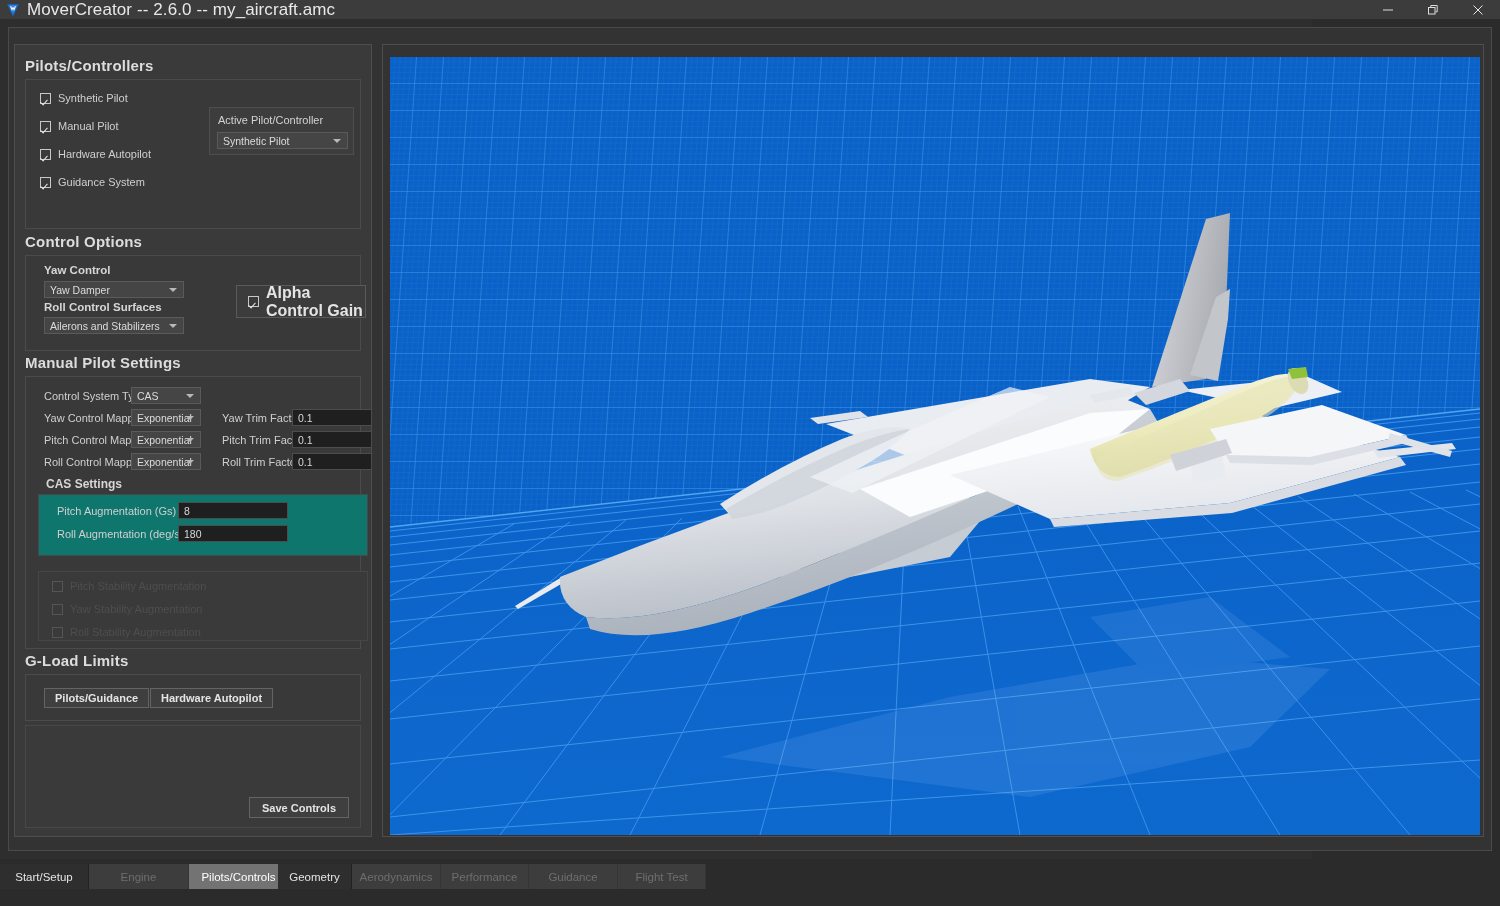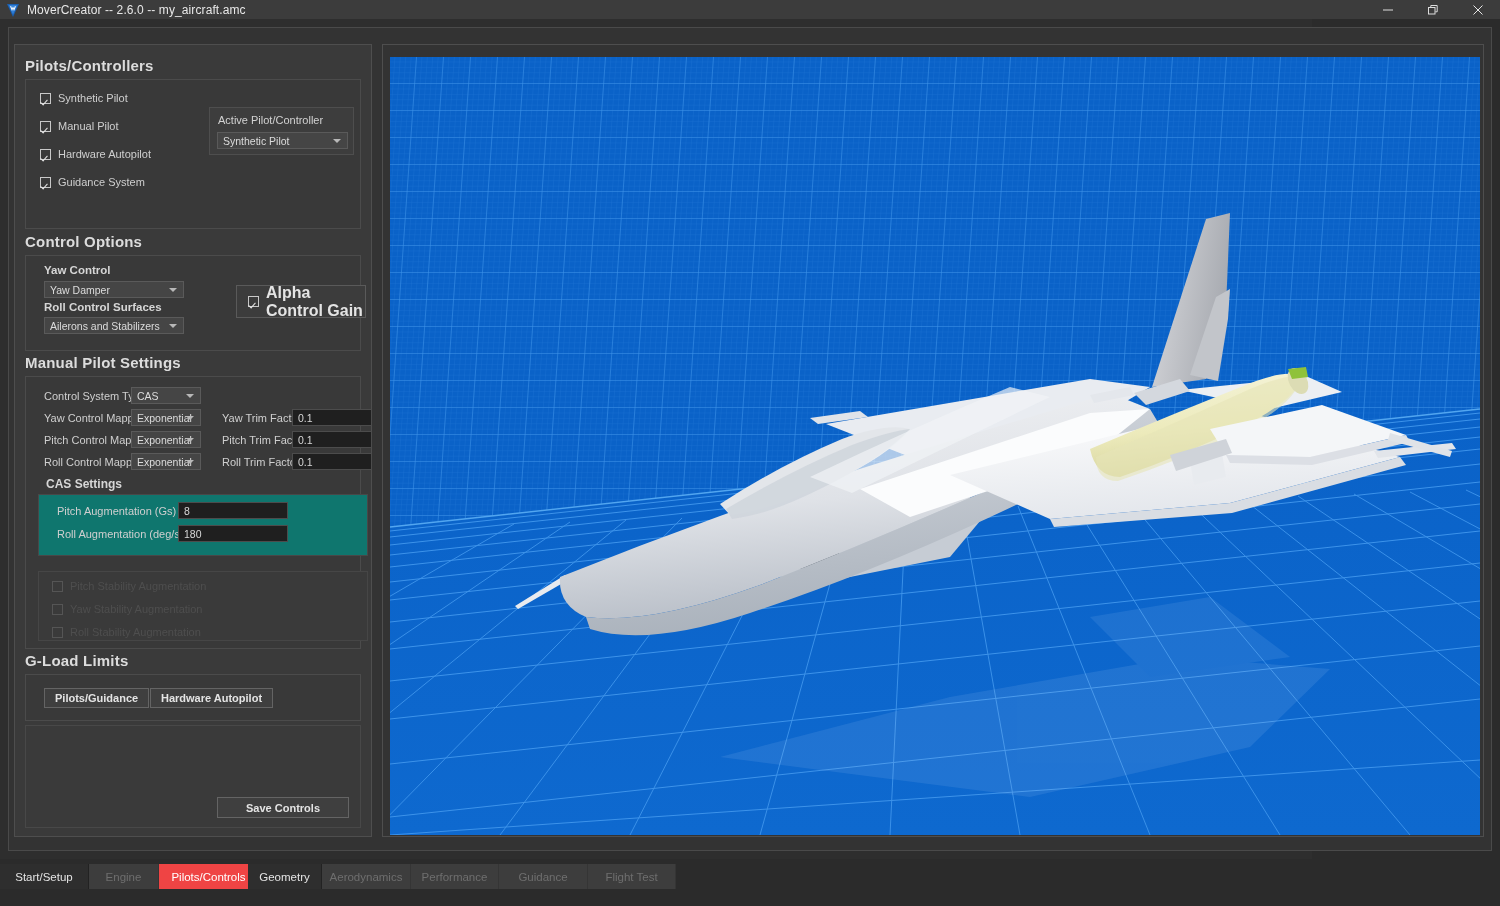--- a/index.html
+++ b/index.html
@@ -11,21 +11,21 @@
   }
 
   
   #titlebar {
     position: absolute; left: 0; top: 0; width: 1500px; height: 19px;
     background: #3c3c3c; display: flex; align-items: center;
   }
   #app-icon { width: 16px; height: 14px; margin: 0 6px 0 5px; position: relative; flex: none; }
   #app-icon svg { display: block; }
   #title-text {
-    color: #e8e8e8; font-size: 12px; letter-spacing: .1px;
+    color: #e8e8e8; font-size: 17px; letter-spacing: .1px;
     flex: 1; white-space: nowrap;
   }
   .win-btn {
     width: 45px; height: 19px; display: flex; align-items: center; justify-content: center;
     color: #e0e0e0;
   }
   .win-btn svg { display: block; }
 
   
   #main {
@@ -116,21 +116,21 @@
   #tabbar {
     position: absolute; left: 0; top: 859px; width: 1500px; height: 47px;
     background: #2b2b2b;
   }
   #tabs { position: absolute; left: 0; top: 5px; display: flex; height: 25px; }
   .tab {
     height: 25px; display: flex; align-items: center; justify-content: center;
     font-size: 11.5px; padding: 0 14px; white-space: nowrap;
   }
   .tab.normal { background: #2e2e2e; color: #e4e4e4; border-right: 1px solid #222; }
-  .tab.active { background: #ef4444; color: #ffffff; font-weight: normal; padding-left: 24px; }
+  .tab.active { background: #737373; color: #ffffff; font-weight: normal; padding-left: 24px; }
   .tab.disabled { background: #3d3d3d; color: #6e6e6e; border-right: 1px solid #353535; }
 </style>
 </head>
 <body>
 
 <div id="titlebar">
   <div id="app-icon">
     <svg width="16" height="15" viewBox="0 0 16 15">
       <path d="M2 1 L14 1 L8 14 Z" fill="#1b5fb0"></path>
       <path d="M3.5 2 L12.5 2 L8 11.5 Z" fill="#2f7fd8"></path>
@@ -278,21 +278,21 @@
     </div>
   </div>
 
   <div class="section-title" style="position:absolute;left:0;top:607px;">G-Load Limits</div>
   <div class="group-box" style="position:absolute;left:0;right:0;top:629px;height:47px;">
     <div class="btn" style="position:absolute;left:18px;top:13px;">Pilots/Guidance</div>
     <div class="btn" style="position:absolute;left:124px;top:13px;">Hardware Autopilot</div>
   </div>
 
   <div style="position:absolute;left:10px;right:10px;top:680px;height:103px;border:1px solid #484848;background:#3a3a3a;">
-    <div class="btn" style="position:absolute;right:11px;bottom:9px;height:21px;padding:0 28px;">Save Controls</div>
+    <div class="btn" style="position:absolute;right:11px;bottom:9px;height:21px;padding:0 12px;">Save Controls</div>
   </div>
 </div>
 
 <div id="viewport-frame">
   <div id="viewport">
     <svg width="1090" height="778" viewBox="0 0 1090 778" style="display:block;">
       <defs>
 
         <pattern id="wallGrid" width="27" height="27" patternUnits="userSpaceOnUse">
           <path d="M27 0 L27 27 M0 27 L27 27" fill="none" stroke="#3d93ea" stroke-width="1"></path>
@@ -445,21 +445,21 @@
       </g>
     </svg>
   </div>
 
 </div>
 </div>
 
 <div id="tabbar">
   <div id="tabs">
     <div class="tab normal" style="width:89px;">Start/Setup</div>
-    <div class="tab disabled" style="width:70px;">Engine</div>
+    <div class="tab disabled" style="width:100px;">Engine</div>
     <div class="tab active" style="width:89px;">Pilots/Controls</div>
     <div class="tab normal" style="width:74px;">Geometry</div>
     <div class="tab disabled" style="width:89px;">Aerodynamics</div>
     <div class="tab disabled" style="width:88px;">Performance</div>
     <div class="tab disabled" style="width:89px;">Guidance</div>
     <div class="tab disabled" style="width:88px;">Flight Test</div>
   </div>
 </div>
 
 </body></html>

